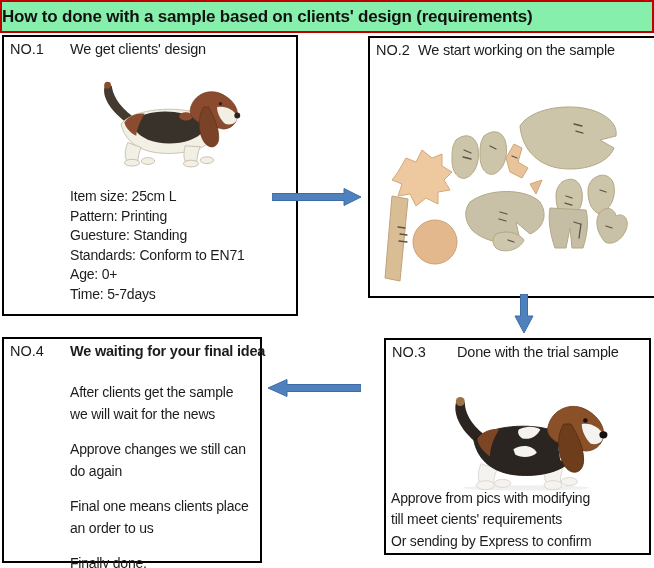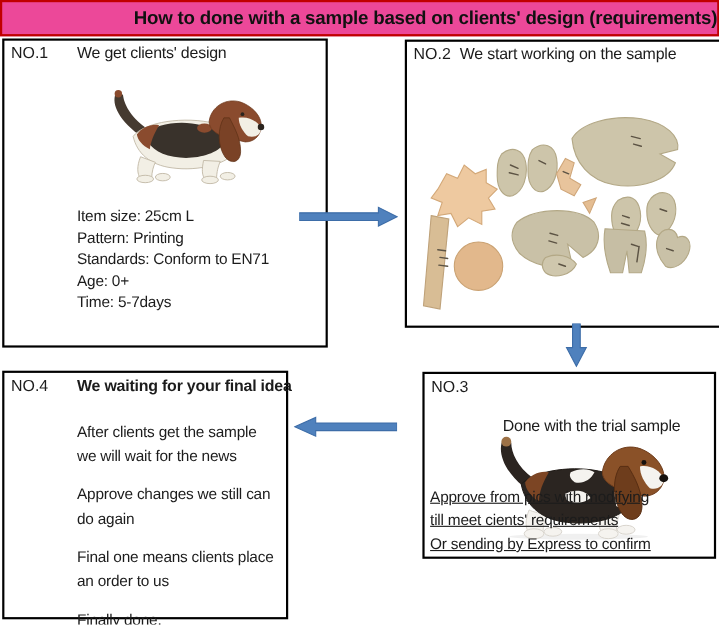--- a/index.html
+++ b/index.html
@@ -3,46 +3,46 @@
 <meta charset="utf-8">
 <style>
   html,body{margin:0;padding:0;background:#ffffff;}
   .page{
     position:relative;width:654px;height:568px;background:#ffffff;overflow:hidden;
     font-family:"Liberation Sans",sans-serif;color:#1c1c1c;
   }
   
   .banner{
     position:absolute;left:0;top:0;width:654px;height:33px;
-    background:#ec4899;border:2px solid #C00000;box-sizing:border-box;
-    display:flex;align-items:center;justify-content:flex-end;
+    background:#86efac;border:2px solid #C00000;box-sizing:border-box;
+    display:flex;align-items:center;justify-content:flex-start;
   }
   .banner span{font-size:17px;font-weight:bold;color:#111;letter-spacing:-0.2px;white-space:nowrap;}
   
   .box{position:absolute;border:2px solid #000;box-sizing:border-box;background:#fff;}
   .box1{left:2px;top:35px;width:296px;height:281px;}
   .box2{left:368px;top:36px;width:322px;height:262px;}
   .box4{left:2px;top:337px;width:260px;height:226px;}
-  .box3{left:384px;top:338px;width:267px;height:170px;}
+  .box3{left:384px;top:338px;width:267px;height:217px;}
   .no-label{position:absolute;left:6px;top:4px;font-size:14.5px;white-space:nowrap;}
   .heading{position:absolute;top:4px;font-size:14.5px;white-space:nowrap;letter-spacing:-0.2px;}
   .box1 .heading{left:66px;}
   .box2 .heading{left:48px;}
-  .box3 .heading{left:71px;margin-top:36px;}
+  .box3 .heading{left:71px;}
   .box4 .heading{left:66px;font-weight:bold;}
   
   .clipart{position:absolute;left:80px;top:42px;width:160px;height:95px;}
   .specs{position:absolute;left:66px;top:150px;font-size:14px;line-height:19.5px;letter-spacing:-0.2px;}
   .specs div{white-space:nowrap;}
   
   .patterns{position:absolute;left:8px;top:40px;width:250px;height:212px;}
   
   .plush{position:absolute;left:50px;top:52px;width:180px;height:100px;}
   .box3-lines{position:absolute;left:5px;bottom:1px;font-size:14px;line-height:21.5px;letter-spacing:-0.2px;}
-  .box3-lines div{white-space:nowrap;text-decoration:underline;}
+  .box3-lines div{white-space:nowrap;}
   
   .box4-body{position:absolute;left:66px;top:42px;font-size:14px;line-height:22px;letter-spacing:-0.2px;}
   .box4-body .para{margin:0 0 13px 0;}
   .box4-body div{white-space:nowrap;}
   
   .arrow{position:absolute;}
   .arrow-right{left:272px;top:187px;width:90px;height:20px;}
   .arrow-left{left:267px;top:378px;width:94px;height:20px;}
   .arrow-down{left:512px;top:294px;width:24px;height:40px;}
 </style>
@@ -73,20 +73,21 @@
       <ellipse cx="121" cy="43" rx="8" ry="5" fill="#8a4b2e"></ellipse>
       <path d="M126,36 C128,20 144,10 160,15 C174,20 184,32 182,43 C181,52 174,58 165,58 L143,53 C133,49 126,44 126,36 Z" fill="#8a4b2e" stroke="#6e3a1e" stroke-width="0.8"></path>
       <path d="M158,32 C168,30 178,35 182,43 C182,50 176,54 168,52 C162,47 158,39 158,32 Z" fill="#f2efe5"></path>
       <circle cx="182" cy="42" r="3.5" fill="#2b241e"></circle>
       <circle cx="162" cy="28" r="2" fill="#2b241e"></circle>
       <path d="M142,32 C135,43 135,62 143,74 C150,83 160,80 160,68 C160,54 153,42 148,32 Z" fill="#7a4226" stroke="#5e3116" stroke-width="0.8"></path>
     </svg>
     <div class="specs">
       <div>Item size: 25cm L</div>
       <div>Pattern: Printing</div>
+      <div>Guesture: Standing</div>
       <div>Standards: Conform to EN71</div>
       <div>Age: 0+</div>
       <div>Time: 5-7days</div>
     </div>
   </div>
 
   <div class="box box2">
     <div class="no-label">NO.2</div>
     <div class="heading">We start working on the sample</div>
     <svg class="patterns" viewBox="0 0 250 200">

